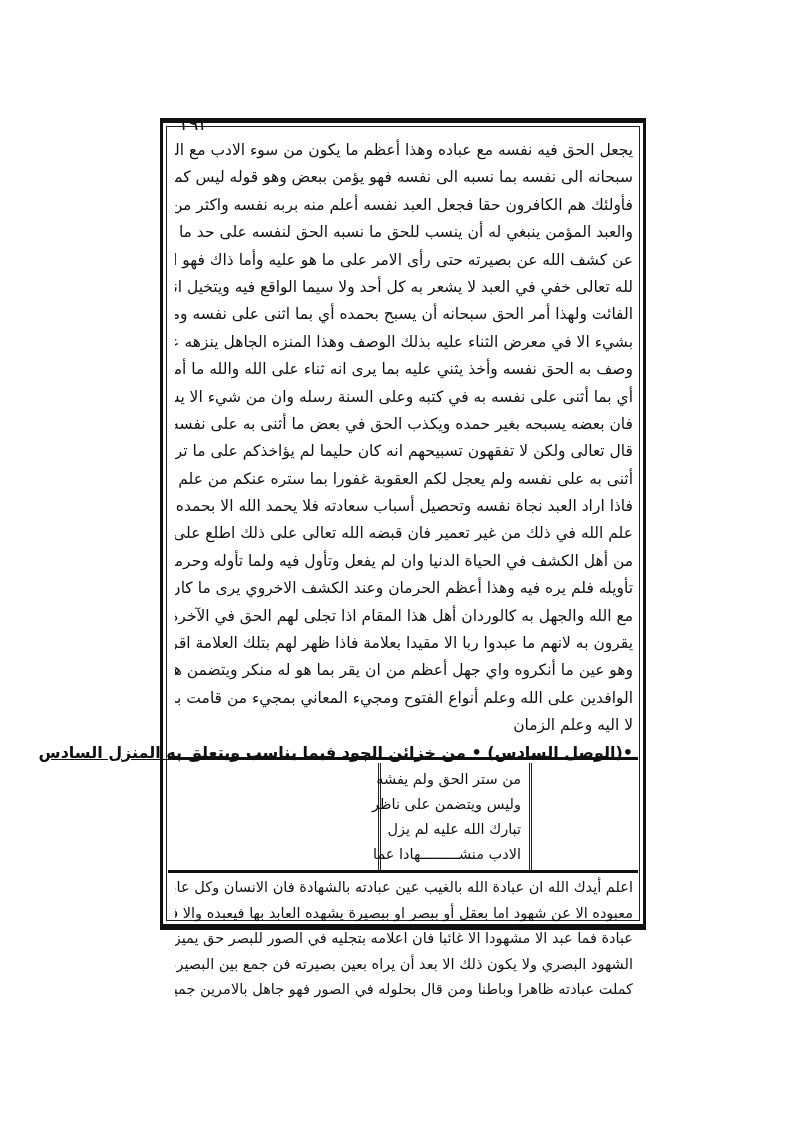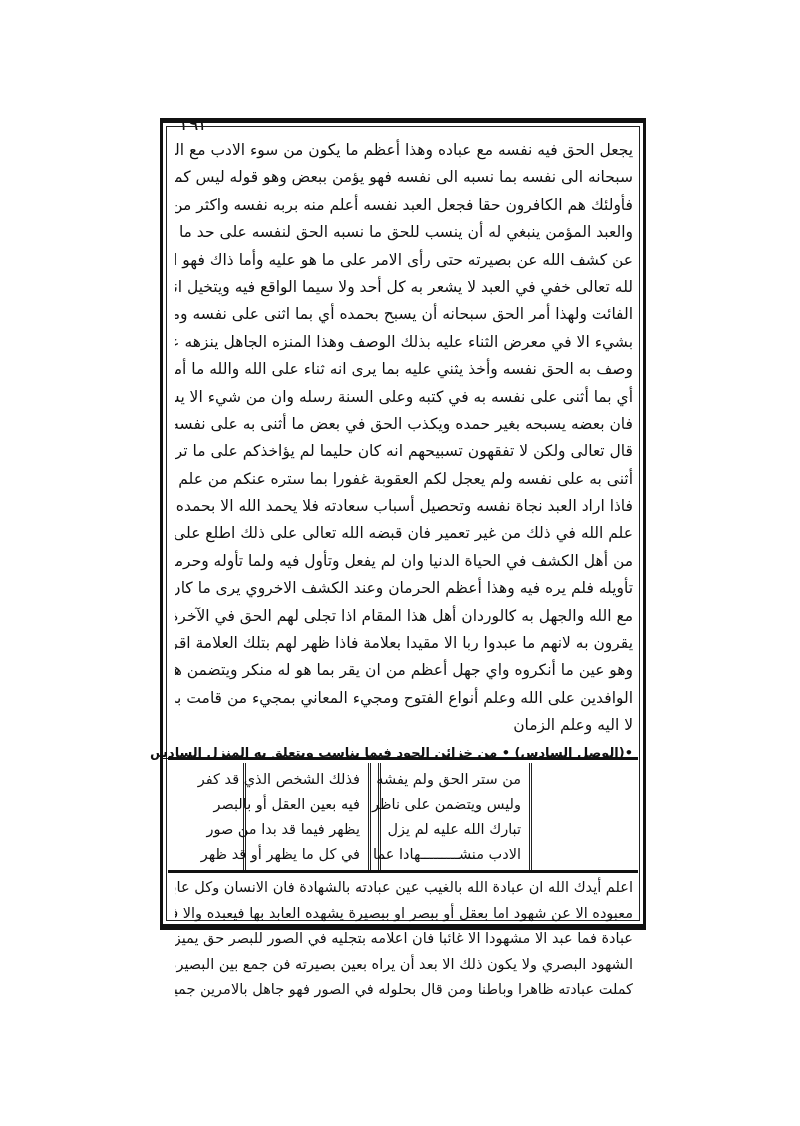--- a/index.html
+++ b/index.html
@@ -3,21 +3,21 @@
 <meta charset="utf-8">
 <style>
   html,body{margin:0;padding:0;background:#ffffff;}
   body{width:800px;height:1126px;position:relative;overflow:hidden;font-family:"DejaVu Sans",sans-serif;color:#111;}
   .page-num{position:absolute;left:178px;top:88px;font-size:19px;font-weight:normal;direction:rtl;letter-spacing:1px;margin-top:24px;}
   .frame{position:absolute;left:160px;top:118px;width:486px;height:812px;border:3px solid #111;border-top-width:5px;border-bottom-width:6px;box-sizing:border-box;}
   .frame::before{content:"";position:absolute;left:3px;right:3px;top:3px;bottom:3px;border:1px solid #222;}
   .text-block{position:absolute;left:12px;right:10px;top:14px;direction:rtl;text-align:justify;}
   .line{height:27.4px;line-height:27.4px;font-size:15.5px;white-space:nowrap;overflow:hidden;text-align-last:justify;text-align:justify;}
   .line.short{text-align-last:right;}
-  .heading{height:26px;line-height:26px;font-size:13px;direction:rtl;white-space:nowrap;font-weight:bold;text-decoration:underline;}
+  .heading{height:26px;line-height:26px;font-size:16px;direction:rtl;white-space:nowrap;font-weight:bold;text-decoration:underline;}
   .rule{position:absolute;left:5px;right:5px;height:3px;background:#111;}
   .poem{position:absolute;top:638px;left:5px;right:5px;height:112px;}
   .col{position:absolute;top:2px;bottom:0;border-left:3px double #222;border-right:3px double #222;direction:rtl;padding:4px 8px;box-sizing:border-box;}
   .col-right{left:210px;width:154px;}
   .col-left{left:75px;width:128px;}
   .verse{height:25px;line-height:25px;font-size:14.5px;white-space:nowrap;text-align:right;}
   .bottom-block{position:absolute;left:12px;right:10px;top:752px;direction:rtl;}
   .bottom-block .line{font-size:14.5px;height:25.6px;line-height:25.6px;}
 </style>
 </head>
@@ -54,26 +54,20 @@
 
   <div class="rule" style="top:634px;"></div>
 
   <div class="poem">
     <div class="col col-right">
       <div class="verse">من ستر الحق ولم يفشه</div>
       <div class="verse">وليس ويتضمن على ناظر</div>
       <div class="verse">تبارك الله عليه لم يزل</div>
       <div class="verse">الادب منشـــــــــهادا عما</div>
     </div>
-    <div class="col col-left">
-      <div class="verse">فذلك الشخص الذي قد كفر</div>
-      <div class="verse">فيه بعين العقل أو بالبصر</div>
-      <div class="verse">يظهر فيما قد بدا من صور</div>
-      <div class="verse">في كل ما يظهر أو قد ظهر</div>
-    </div>
   </div>
 
   <div class="rule" style="top:747px;"></div>
 
   <div class="bottom-block">
     <div class="line">اعلم أيدك الله ان عبادة الله بالغيب عين عبادته بالشهادة فان الانسان وكل عابد لا يصح أن يعبد</div>
     <div class="line">معبوده الا عن شهود اما بعقل أو ببصر او ببصيرة يشهده العابد بها فيعبده والا فلا تصح له</div>
     <div class="line">عبادة فما عبد الا مشهودا الا غائبا فان اعلامه بتجليه في الصور للبصر حق يميزه عبده أيضا على</div>
     <div class="line">الشهود البصري ولا يكون ذلك الا بعد أن يراه بعين بصيرته فن جمع بين البصيرة والبصر فقد</div>
     <div class="line">كملت عبادته ظاهرا وباطنا ومن قال بحلوله في الصور فهو جاهل بالامرين جميعا بل الحق</div>

